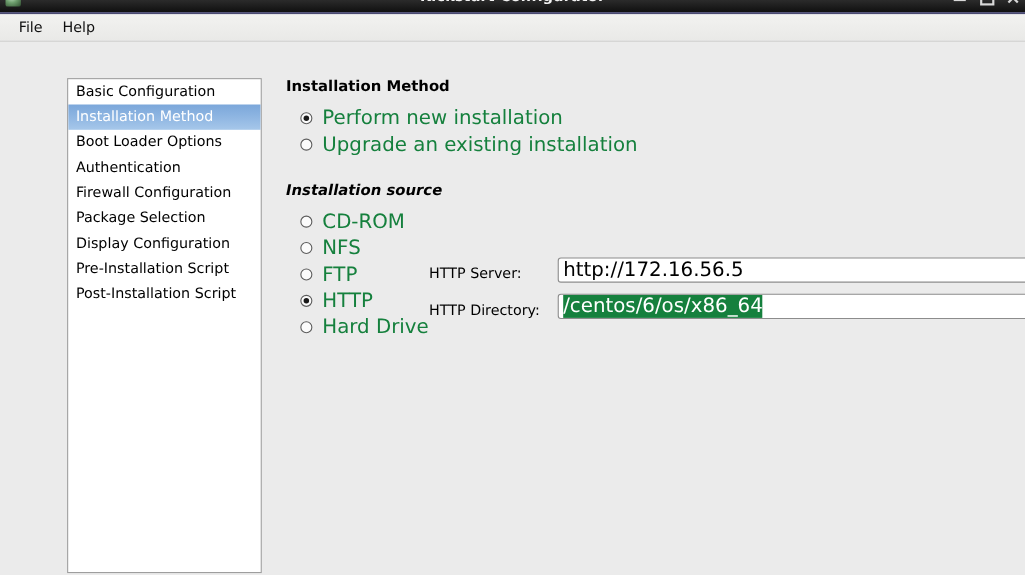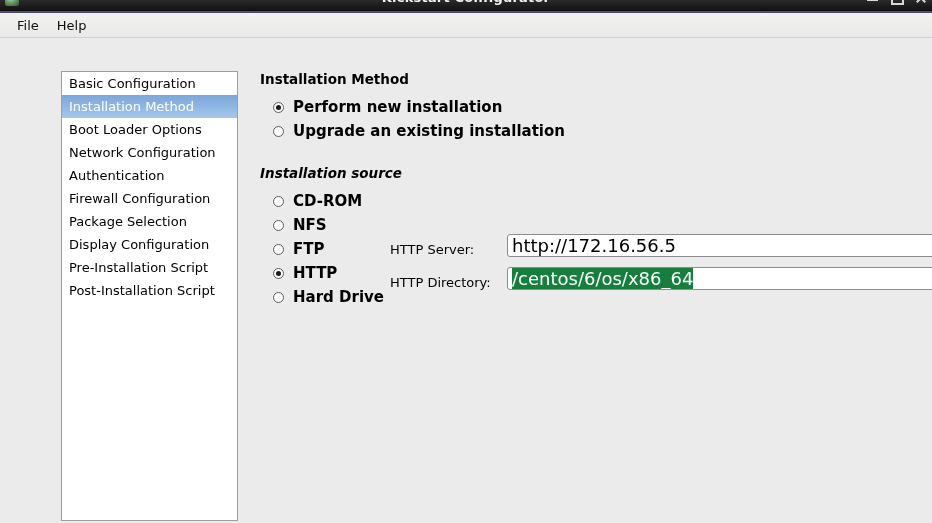--- a/index.html
+++ b/index.html
@@ -183,24 +183,23 @@
   }
   .radio.checked::after {
     content: "";
     position: absolute;
     left: 2px; top: 2px;
     width: 5px; height: 5px;
     border-radius: 50%;
     background: #1a1a1a;
   }
   .radio-label {
-    font-size: 15px;
-    color: #000000;
+    font-size: 18px;
+    color: #15803d;
     white-space: nowrap;
-    font-weight: bold;
   }
 
   
   .source-block {
     position: relative;
     height: 135px;
   }
   .source-radios {
     position: absolute;
     left: 0; top: 0;
@@ -263,21 +262,20 @@
   <div class="menu-item">File</div>
   <div class="menu-item">Help</div>
 </div>
 
 <div class="workspace">
 
   <div class="sidebar">
     <div class="sidebar-item">Basic Configuration</div>
     <div class="sidebar-item selected">Installation Method</div>
     <div class="sidebar-item">Boot Loader Options</div>
-    <div class="sidebar-item">Network Configuration</div>
     <div class="sidebar-item">Authentication</div>
     <div class="sidebar-item">Firewall Configuration</div>
     <div class="sidebar-item">Package Selection</div>
     <div class="sidebar-item">Display Configuration</div>
     <div class="sidebar-item">Pre-Installation Script</div>
     <div class="sidebar-item">Post-Installation Script</div>
   </div>
 
   <div class="pane">
 

